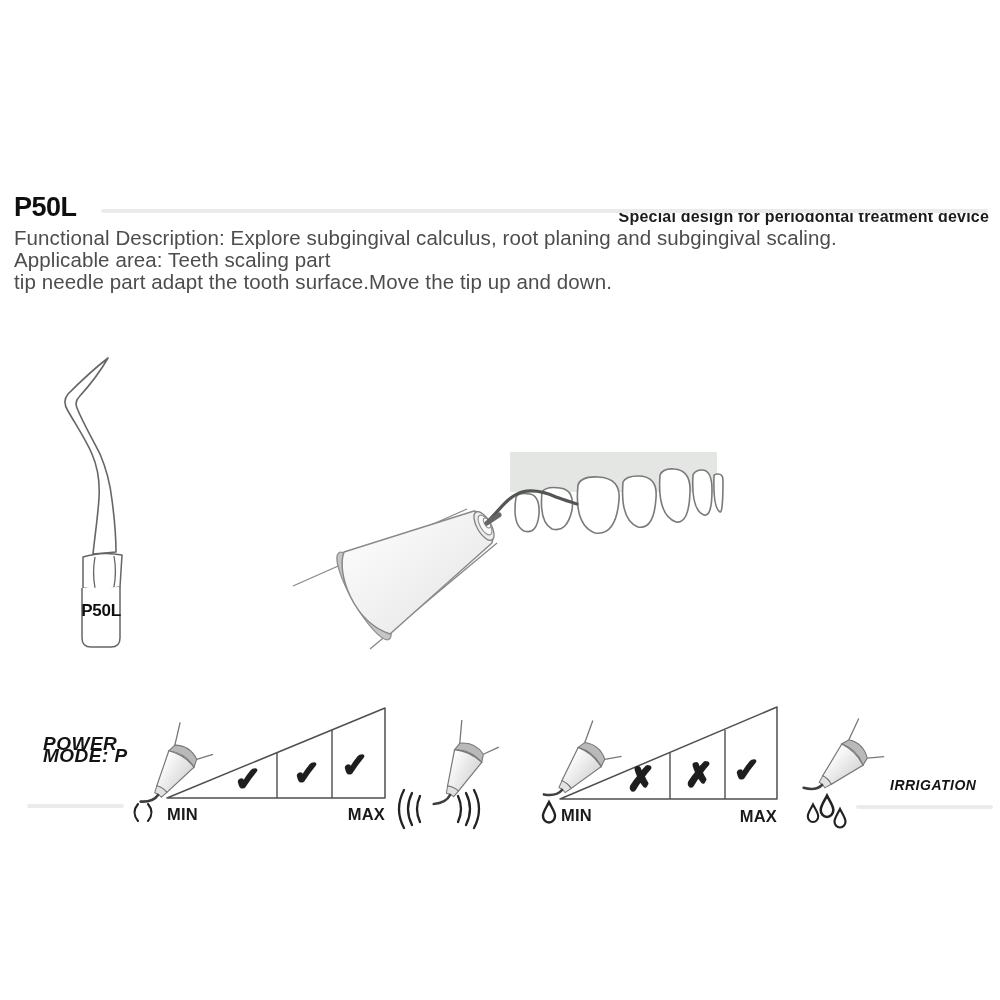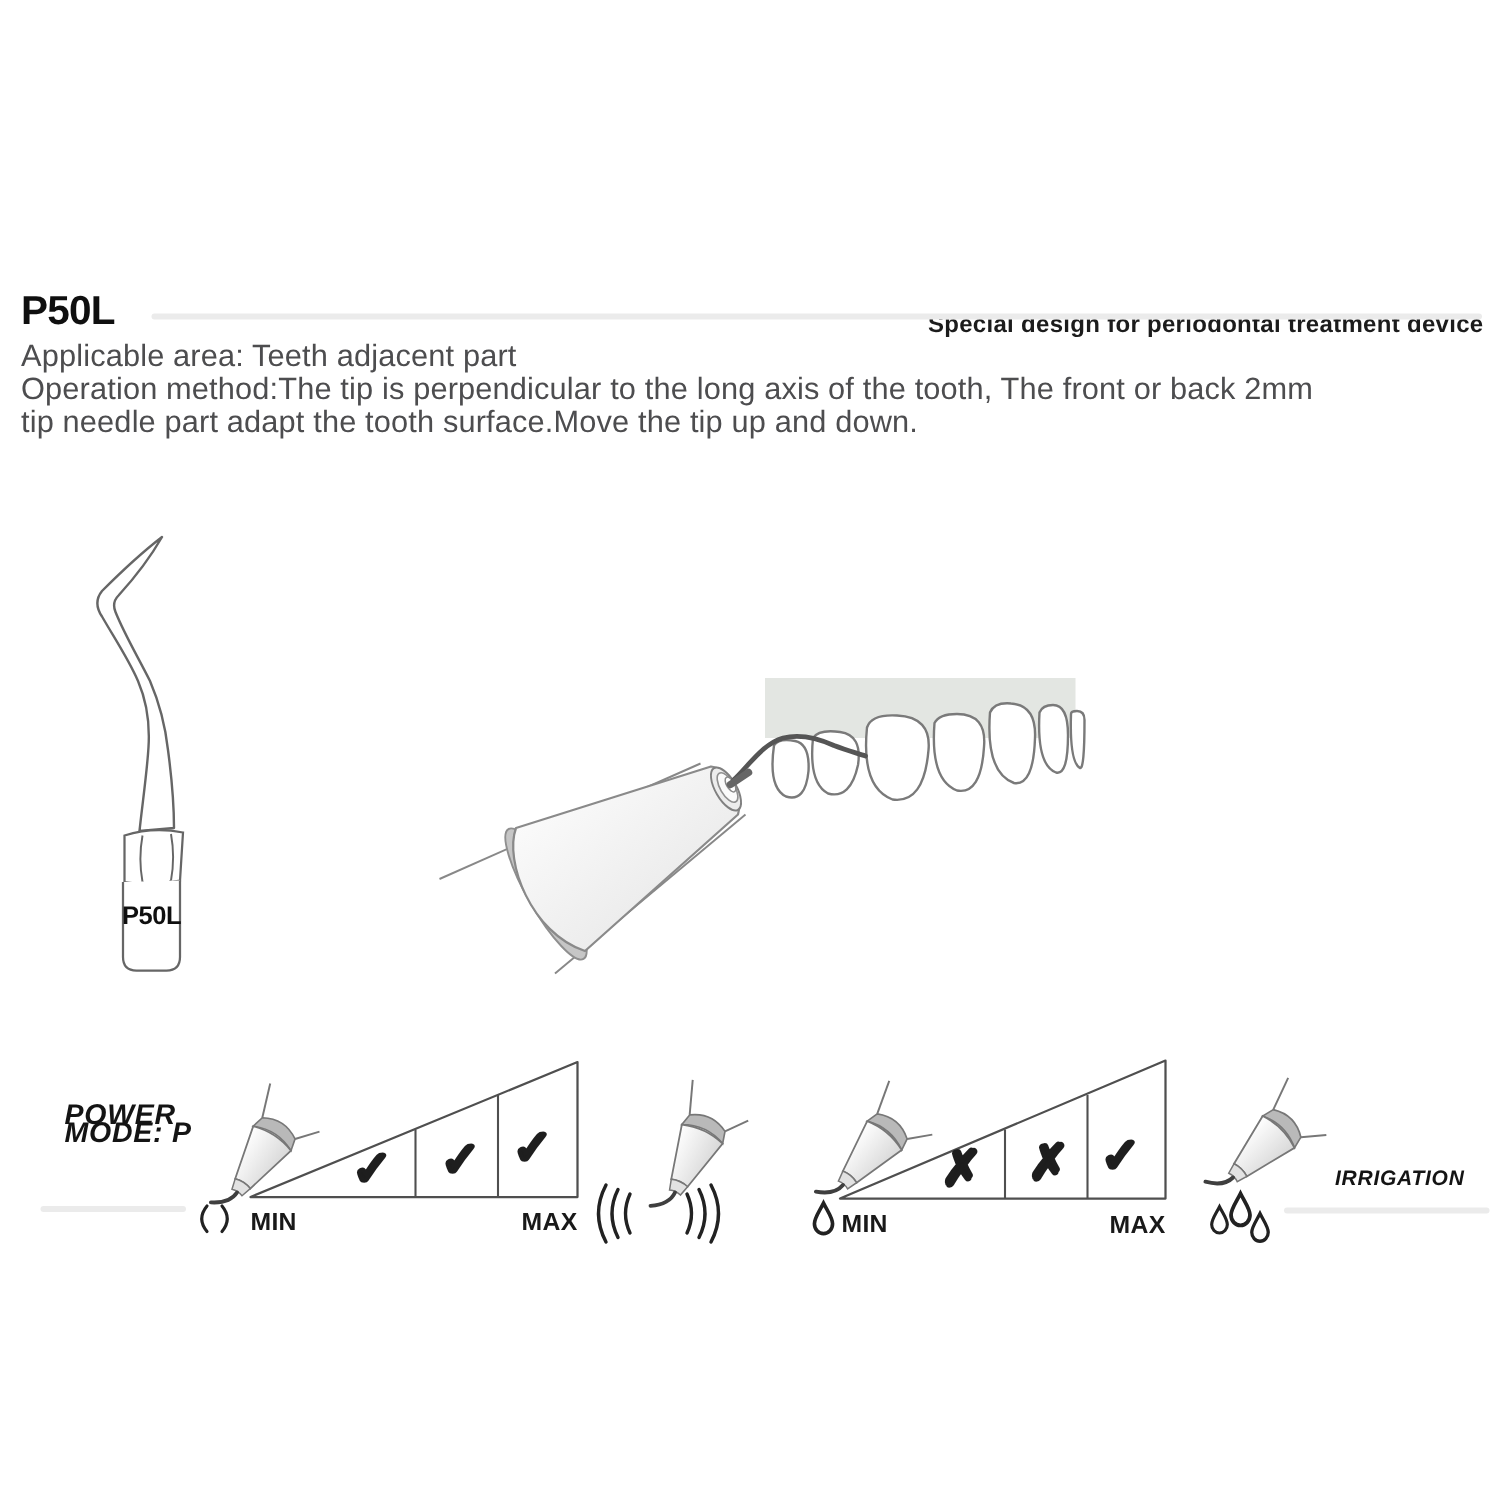--- a/index.html
+++ b/index.html
@@ -32,22 +32,22 @@
 </head>
 <body>
 
 <div class="canvas">
 
   <div class="tagline">Special design for periodontal treatment device</div>
   <div class="model">P50L</div>
   <div class="rule" id="rule-header"></div>
 
   <div class="desc">
-    <div>Applicable area: Teeth adjacent part</div>
-    <div>Operation method:The tip is perpendicular to the long axis of the tooth, The front or back 2mm</div>
+    <div>Functional Description: Explore subgingival calculus, root planing and subgingival scaling.</div>
+    <div>Applicable area: Teeth scaling part</div>
     <div>tip needle part adapt the tooth surface.Move the tip up and down.</div>
   </div>
 
   <svg class="fig" id="fig-tip" viewBox="40 350 150 310">
     <path d="M108,358 C95,368 80,382 68,394 C64,399 64,405 68,411 C76,425 86,440 92,454
          C98,468 100,482 99,498 C98,515 95,535 93,554 L116,552 C116,535 114,515 112,500
          C110,482 106,468 100,454 C92,438 83,423 77,408 C75,403 76,400 79,397
          C89,386 100,372 108,358 Z" fill="#ffffff" stroke="#666" stroke-width="1.6" stroke-linejoin="round"></path>
     <path d="M83,557 Q102,551 122,555 L120,587 Q101,591 83,588 Z" fill="#ffffff" stroke="#666" stroke-width="1.5"></path>
     <path d="M95,557 C93,568 93,577 95,588" fill="none" stroke="#666" stroke-width="1.3"></path>

